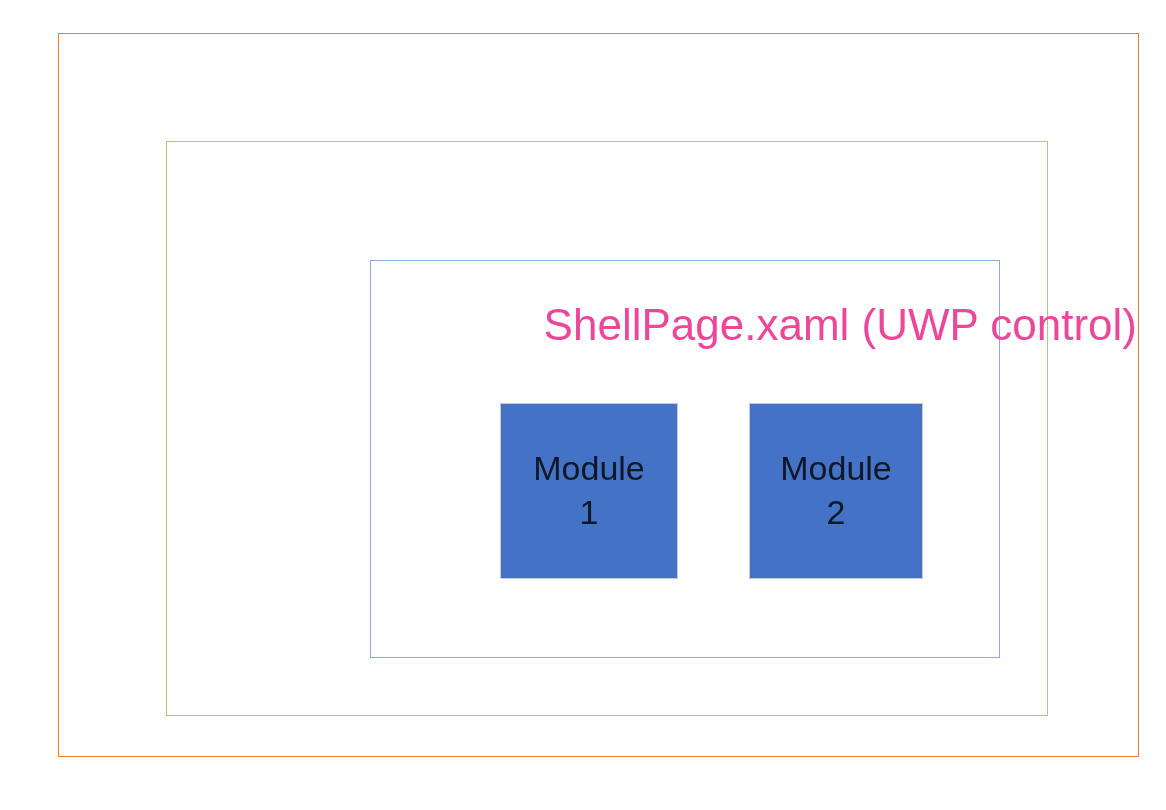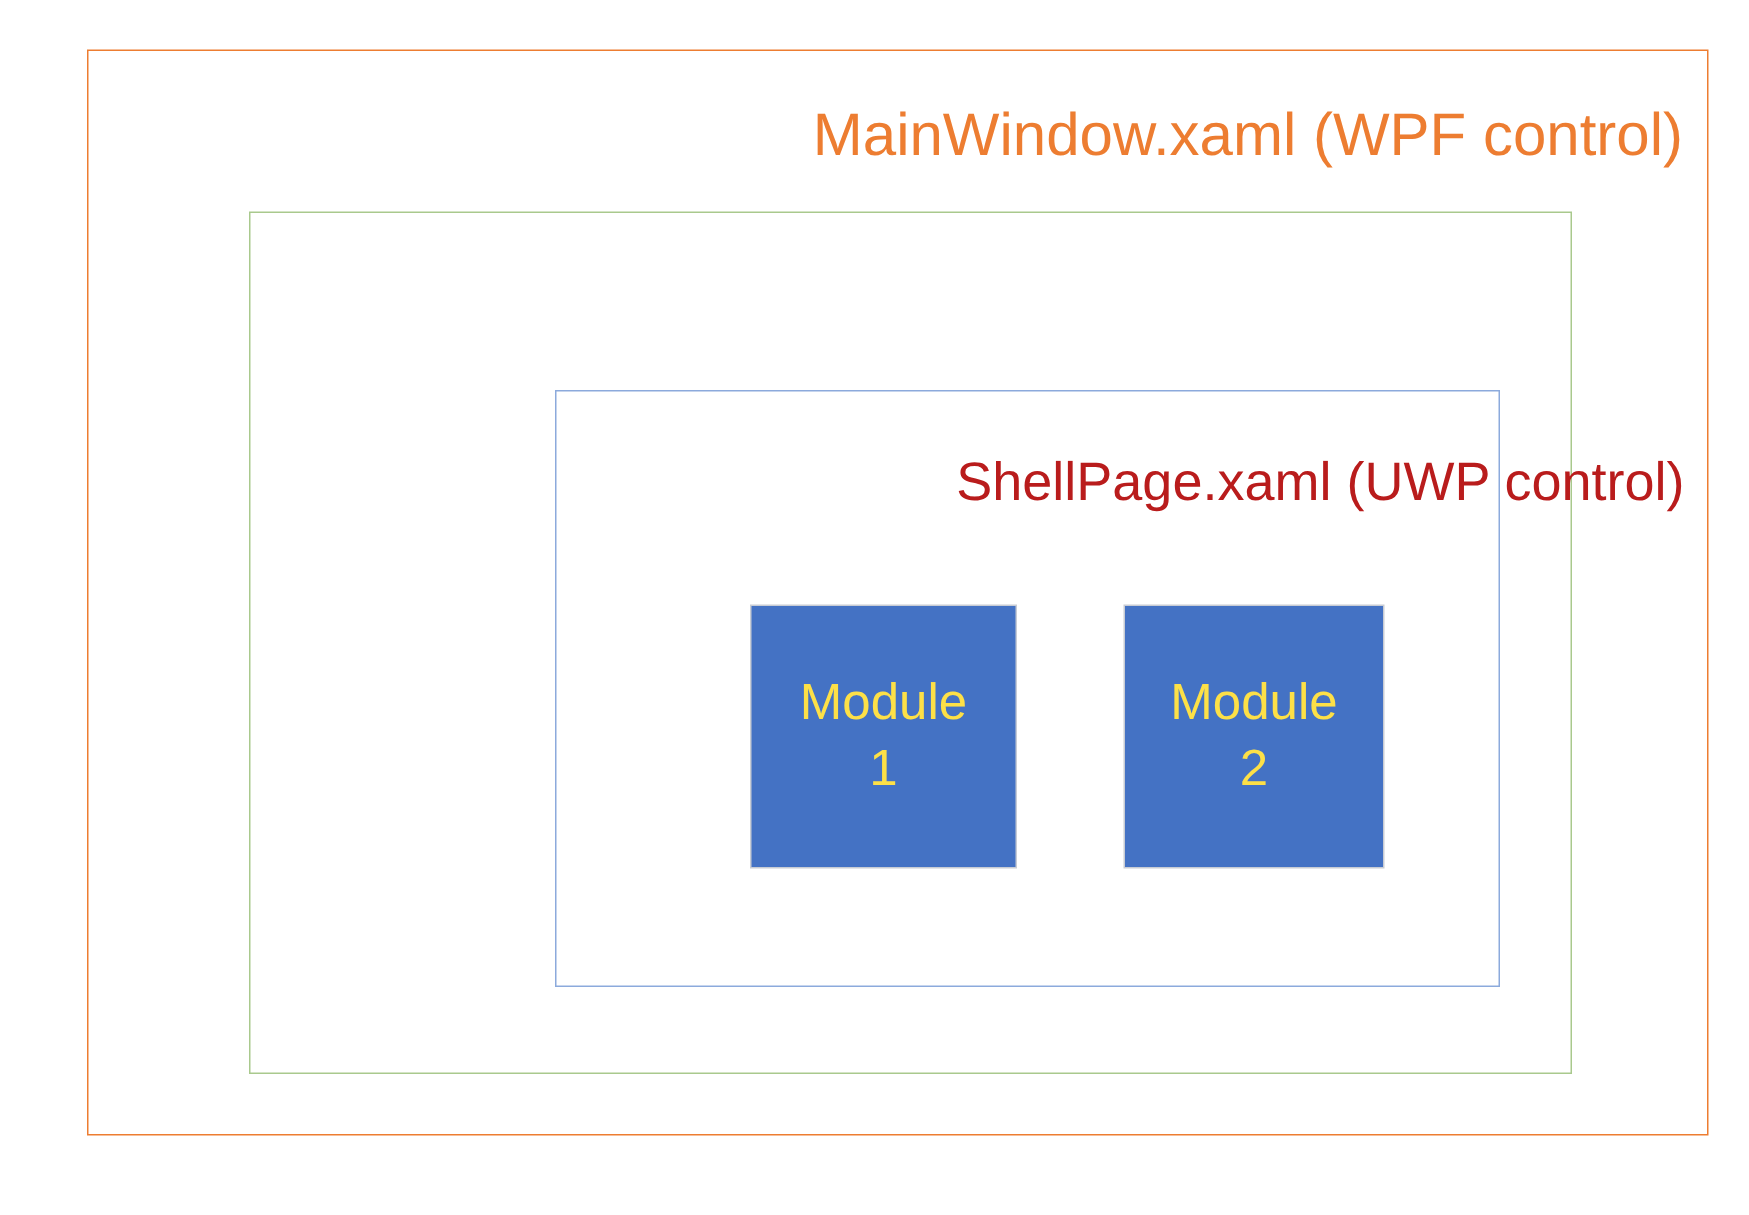--- a/index.html
+++ b/index.html
@@ -74,59 +74,58 @@
   }
 
   .title-xamlhost {
     right: 26px;
     top: 178px;
     font-size: 36px;
     color: #70AD47;
   }
 
   .title-shellpage {
-    right: 43px;
+    right: 29px;
     top: 303px;
-    font-size: 36px;
-    color: #b91c1c;
+    font-size: 44px;
+    color: #ec4899;
   }
 
   
   .module {
     position: absolute;
     top: 404px;
     width: 176px;
     height: 174px;
     background: #4472C4;
     box-shadow: 0 0 0 1px rgba(190,195,205,0.85);
     display: flex;
     flex-direction: column;
     align-items: center;
     justify-content: center;
-    color: #fde047;
+    color: #0f172a;
     font-size: 34px;
     line-height: 1.28;
     box-sizing: border-box;
   }
 
   .module-1 { left: 501px; }
   .module-2 { left: 750px; width: 172px; }
 
   .module-line {
     display: block;
     text-align: center;
   }
 </style>
 </head>
 <body>
 
 <div id="canvas">
 
   <div class="box-wpf"></div>
-  <div class="title title-wpf">MainWindow.xaml (WPF control)</div>
 
   <div class="box-xamlhost"></div>
 
   <div class="box-shellpage"></div>
   <div class="title title-shellpage">ShellPage.xaml (UWP control)</div>
 
   <div class="module module-1">
     <span class="module-line">Module</span>
     <span class="module-line">1</span>
   </div>

